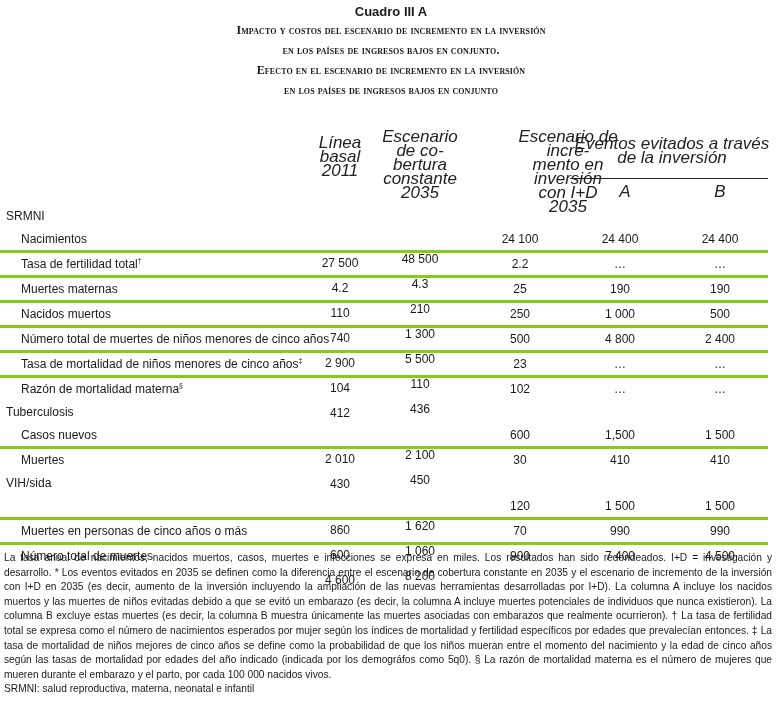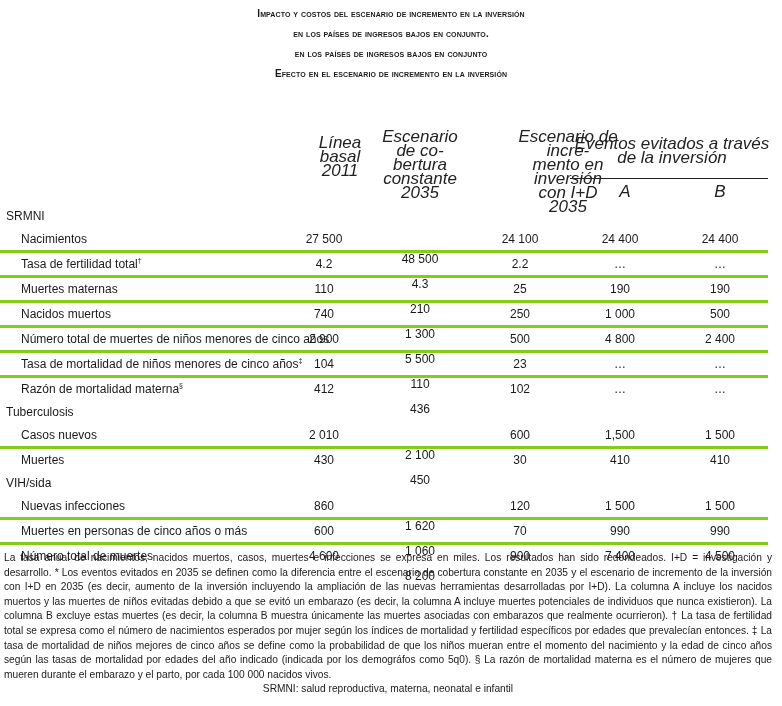--- a/index.html
+++ b/index.html
@@ -3,54 +3,55 @@
 <meta charset="utf-8">
 <style>
   html, body { margin: 0; padding: 0; background: #ffffff; }
   body {
     width: 782px; height: 706px; overflow: hidden;
     font-family: "Liberation Sans", sans-serif; color: #1a1a1a;
     position: relative;
   }
   .title-block { position: absolute; left: 0; top: 4px; width: 782px; text-align: center; }
   .cuadro { font-weight: bold; font-size: 13px; line-height: 16px; }
-  .title-line { font-weight: bold; font-variant: small-caps; font-size: 10px; line-height: 20px; letter-spacing: 0.1px; }
+  .title-line { font-weight: bold; font-variant: small-caps; font-size: 12px; line-height: 20px; letter-spacing: 0.1px; font-family: Liberation Serif, serif; }
 
   .col-head { position: absolute; font-style: italic; font-size: 17px; line-height: 14px; text-align: center; color: #222; }
   .h-basal { left: 305px; top: 136px; width: 70px; }
   .h-cob { left: 375px; top: 130px; width: 90px; }
   .h-inc { left: 470px; top: 130px; width: 100px; margin-left: 48px; }
   .h-ev { left: 572px; top: 137px; width: 200px; }
   .h-ev-rule { position: absolute; left: 570px; top: 178px; width: 198px; border-top: 1px solid #222; }
   .h-a { left: 600px; top: 185px; width: 50px; }
   .h-b { left: 695px; top: 185px; width: 50px; }
 
   .table { position: absolute; left: 0; top: 205px; width: 768px; }
   .row { position: relative; height: 23px; font-size: 12px; line-height: 23px; }
   .row.ruled { border-bottom: 3px solid #84cc16; height: 22px; }
   .row .label { position: absolute; left: 21px; white-space: nowrap; }
   .row.section .label { left: 6px; }
   .row .cell { position: absolute; text-align: center; width: 80px; }
-  .c0 { left: 284px; } .c1 { left: 380px; margin-top: 20px; } .c2 { left: 480px; } .c3 { left: 580px; } .c4 { left: 680px; }
+  .c0 { left: 300px; margin-top: 24px; } .c1 { left: 380px; margin-top: 20px; } .c2 { left: 480px; } .c3 { left: 580px; } .c4 { left: 680px; }
   sup { font-size: 7px; line-height: 0; vertical-align: 5px; }
 
   .notes {
     position: absolute; left: 4px; top: 551px; width: 768px;
     font-size: 10.2px; line-height: 14.6px; text-align: justify; color: #1a1a1a;
   }
   .notes p { margin: 0; }
 </style>
 </head>
 <body>
 
 <div class="title-block">
+  <div class="cuadro">Cuadro III A</div>
   <div class="title-line">Impacto y costos del escenario de incremento en la inversión</div>
   <div class="title-line">en los países de ingresos bajos en conjunto.</div>
+  <div class="title-line">Efecto en el escenario de incremento en la inversión</div>
   <div class="title-line">en los países de ingresos bajos en conjunto</div>
-  <div class="title-line">Efecto en el escenario de incremento en la inversión</div>
 </div>
 
 <div class="col-head h-basal">
   <div>Línea basal</div>
   <div>2011</div>
 </div>
 <div class="col-head h-cob">
   <div>Escenario de co-</div>
   <div>bertura constante</div>
   <div>2035</div>
@@ -143,21 +144,20 @@
       <span class="cell c0">430</span>
       <span class="cell c1">450</span>
       <span class="cell c2">30</span>
       <span class="cell c3">410</span>
       <span class="cell c4">410</span>
     </div>
     <div class="row section">
       <span class="label"><span>VIH/sida</span></span>
     </div>
     <div class="row ruled">
-      <span class="label"><span>Nuevas infecciones</span></span>
       <span class="cell c0">860</span>
       <span class="cell c1">1 620</span>
       <span class="cell c2">120</span>
       <span class="cell c3">1 500</span>
       <span class="cell c4">1 500</span>
     </div>
     <div class="row ruled">
       <span class="label"><span>Muertes en personas de cinco años o más</span></span>
       <span class="cell c0">600</span>
       <span class="cell c1">1 060</span>
@@ -170,14 +170,14 @@
       <span class="cell c0">4 600</span>
       <span class="cell c1">8 200</span>
       <span class="cell c2">900</span>
       <span class="cell c3">7 400</span>
       <span class="cell c4">4 500</span>
     </div>
   </div>
 
 <div class="notes">
   <p>La tasa anual de nacimientos, nacidos muertos, casos, muertes e infecciones se expresa en miles. Los resultados han sido redondeados. I+D = investigación y desarrollo. * Los eventos evitados en 2035 se definen como la diferencia entre el escenario de cobertura constante en 2035 y el escenario de incremento de la inversión con I+D en 2035 (es decir, aumento de la inversión incluyendo la ampliación de las nuevas herramientas desarrolladas por I+D). La columna A incluye los nacidos muertos y las muertes de niños evitadas debido a que se evitó un embarazo (es decir, la columna A incluye muertes potenciales de individuos que nunca existieron). La columna B excluye estas muertes (es decir, la columna B muestra únicamente las muertes asociadas con embarazos que realmente ocurrieron). † La tasa de fertilidad total se expresa como el número de nacimientos esperados por mujer según los índices de mortalidad y fertilidad específicos por edades que prevalecían entonces. ‡ La tasa de mortalidad de niños mejores de cinco años se define como la probabilidad de que los niños mueran entre el momento del nacimiento y la edad de cinco años según las tasas de mortalidad por edades del año indicado (indicada por los demográfos como 5q0). § La razón de mortalidad materna es el número de mujeres que mueren durante el embarazo y el parto, por cada 100 000 nacidos vivos.</p>
-  <p style="text-align:center">SRMNI: salud reproductiva, materna, neonatal e infantil</p>
+  <p style="text-align:left">SRMNI: salud reproductiva, materna, neonatal e infantil</p>
 </div>
 
 </body></html>

